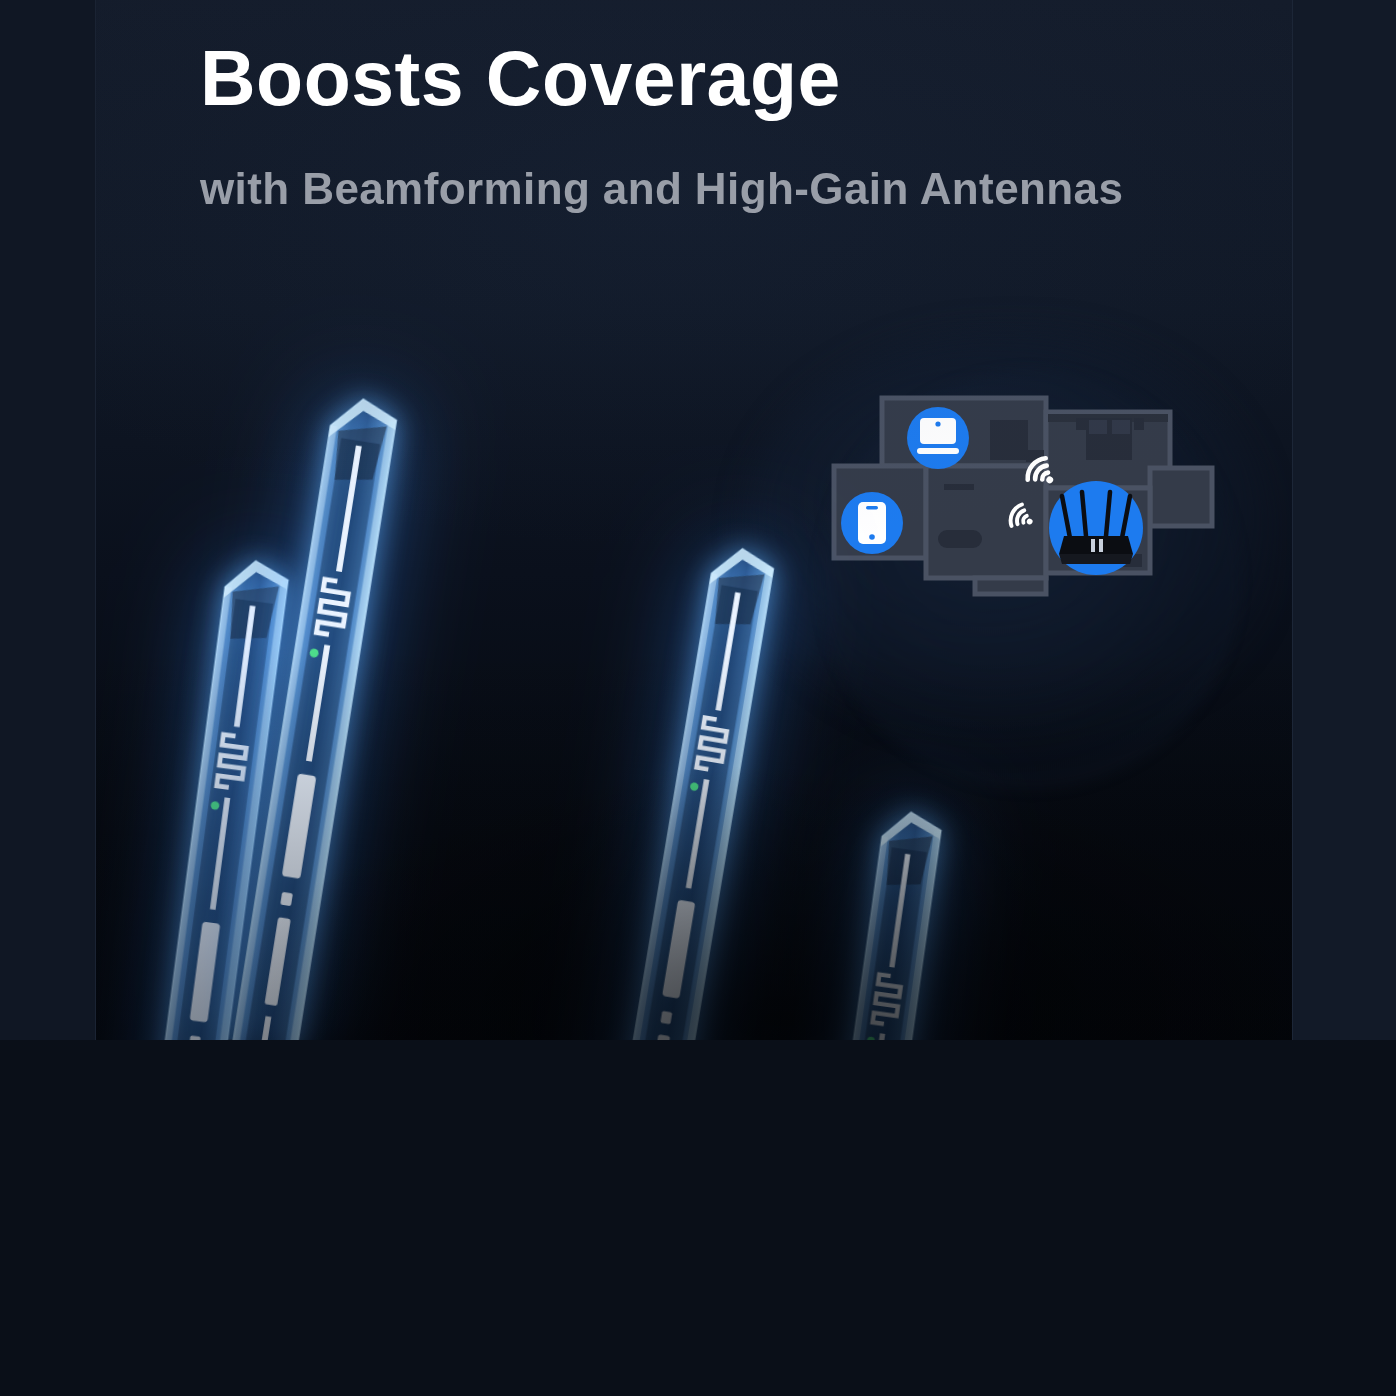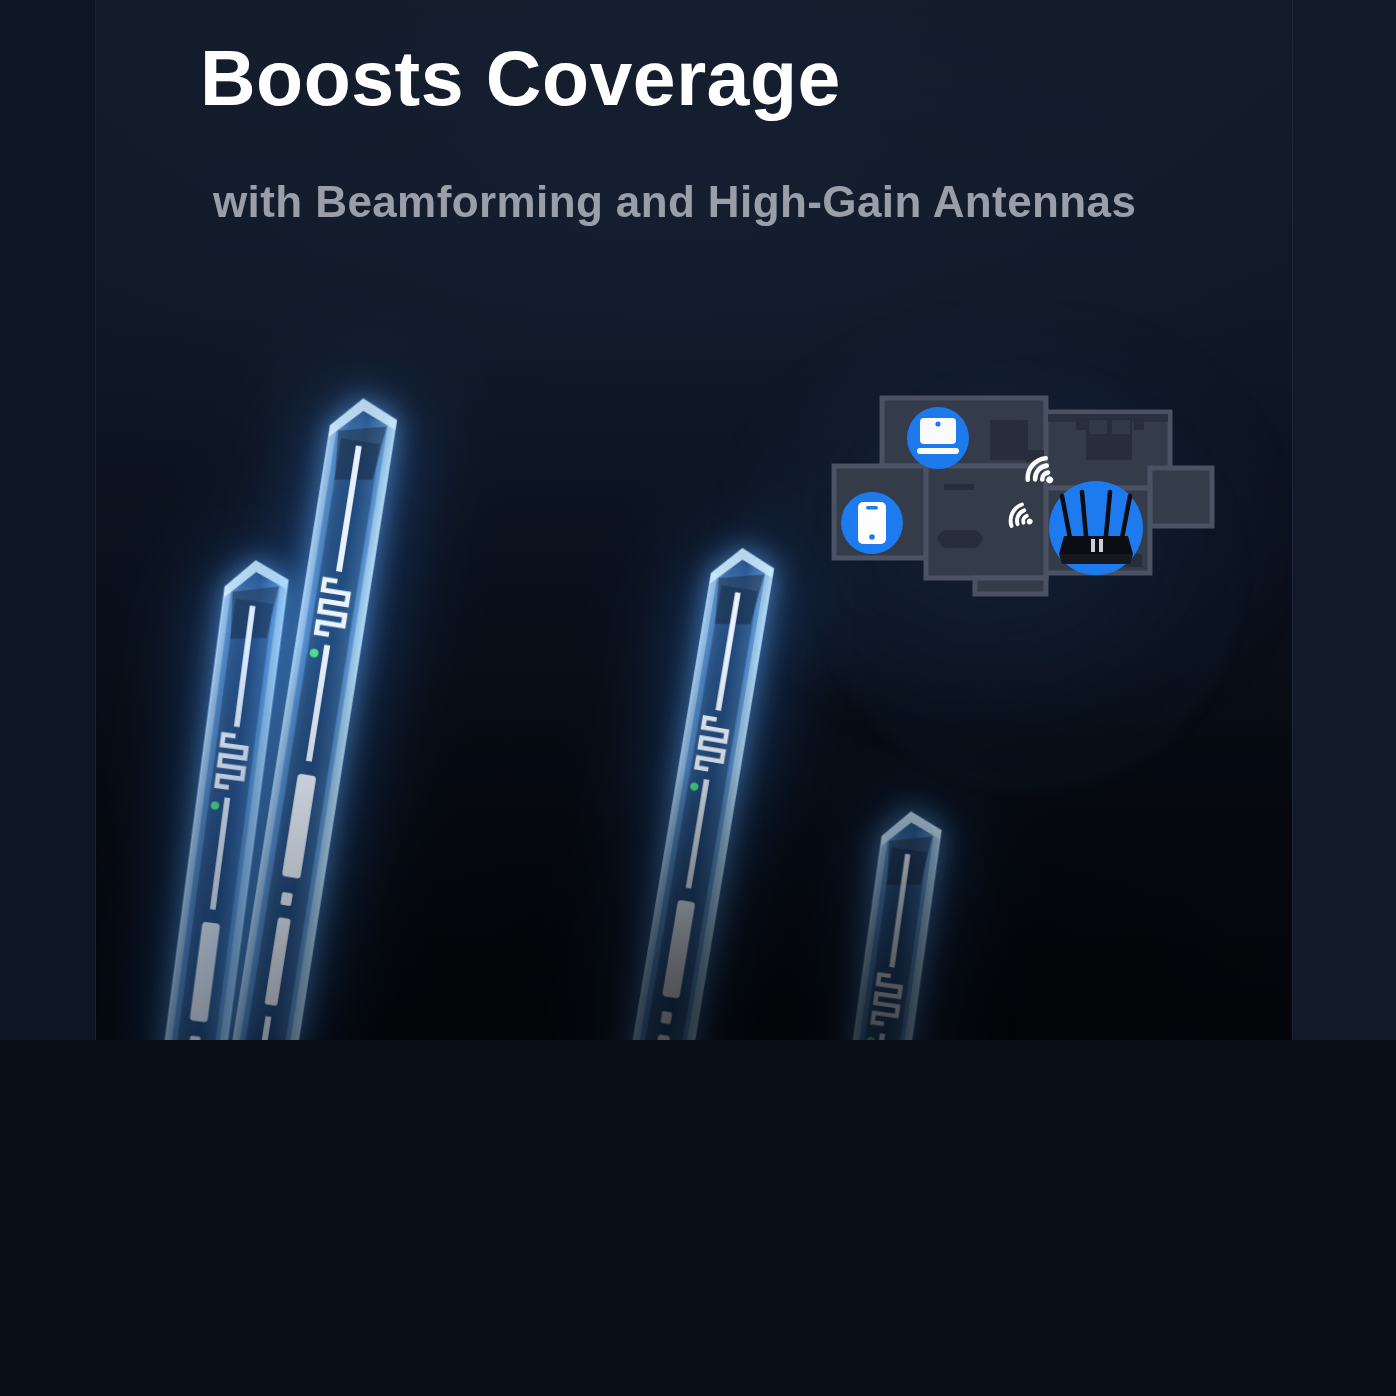--- a/index.html
+++ b/index.html
@@ -15,21 +15,21 @@
   
   .vignette{position:absolute;inset:0;z-index:40;pointer-events:none;
     background:
       radial-gradient(90% 55% at 48% 20%, rgba(52,76,116,.10), transparent 60%),
       radial-gradient(55% 34% at 56% 98%, rgba(0,0,0,.55), transparent 72%),
       linear-gradient(180deg, transparent 62%, rgba(1,2,5,.45) 100%);}
   
   .hdr{position:absolute;z-index:60;left:200px;top:0;}
   .title{position:absolute;left:0;top:34px;margin:0;white-space:nowrap;
     font-size:77px;font-weight:800;letter-spacing:.5px;color:#ffffff;}
-  .subtitle{position:absolute;left:0;top:164px;margin:13px;white-space:nowrap;
+  .subtitle{position:absolute;left:0;top:164px;margin:0;white-space:nowrap;
     font-size:44px;font-weight:700;letter-spacing:.4px;color:#999ea8;}
   
   .blob{position:absolute;left:742px;top:328px;width:530px;height:420px;z-index:1;
     border-radius:52% 48% 46% 54% / 50% 52% 44% 56%;
     background:radial-gradient(65% 60% at 45% 42%, rgba(20,32,52,.92), rgba(15,25,42,.6) 62%, rgba(12,20,34,0) 100%);
     filter:blur(14px);}
   .blob2{position:absolute;left:820px;top:370px;width:420px;height:420px;z-index:1;
     border-radius:50%;
     background:radial-gradient(circle at 42% 36%, rgba(20,33,54,.55), rgba(14,24,40,.28) 62%, rgba(18,30,50,.32) 88%, transparent 96%);
     filter:blur(6px);}

